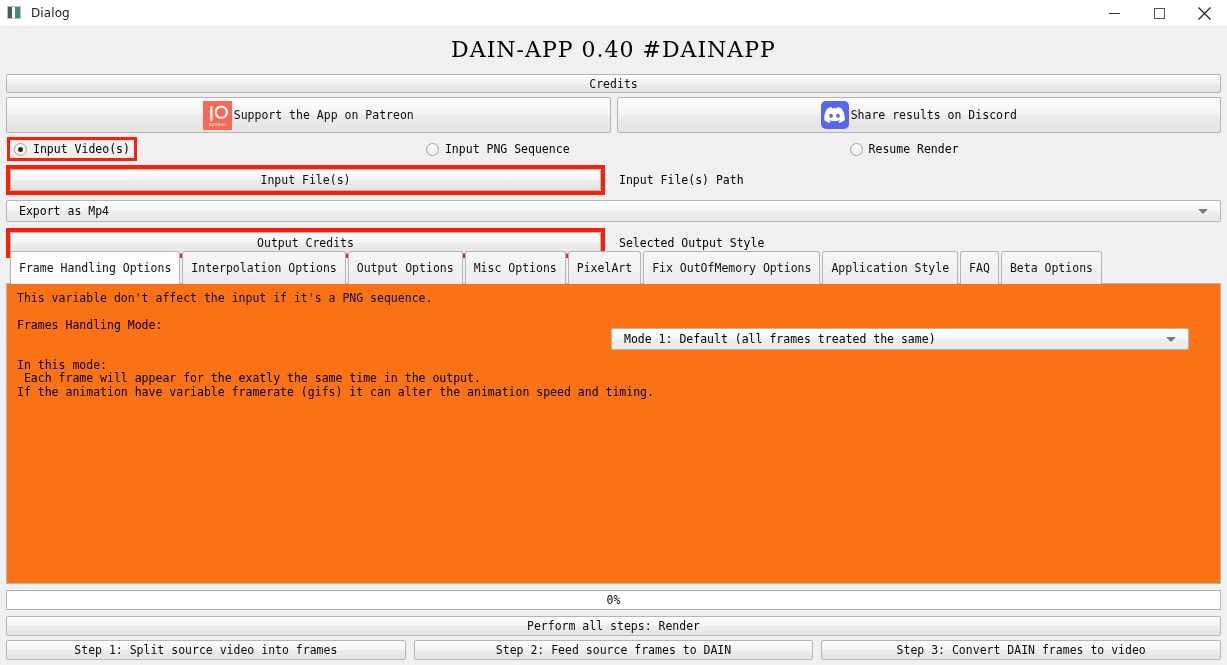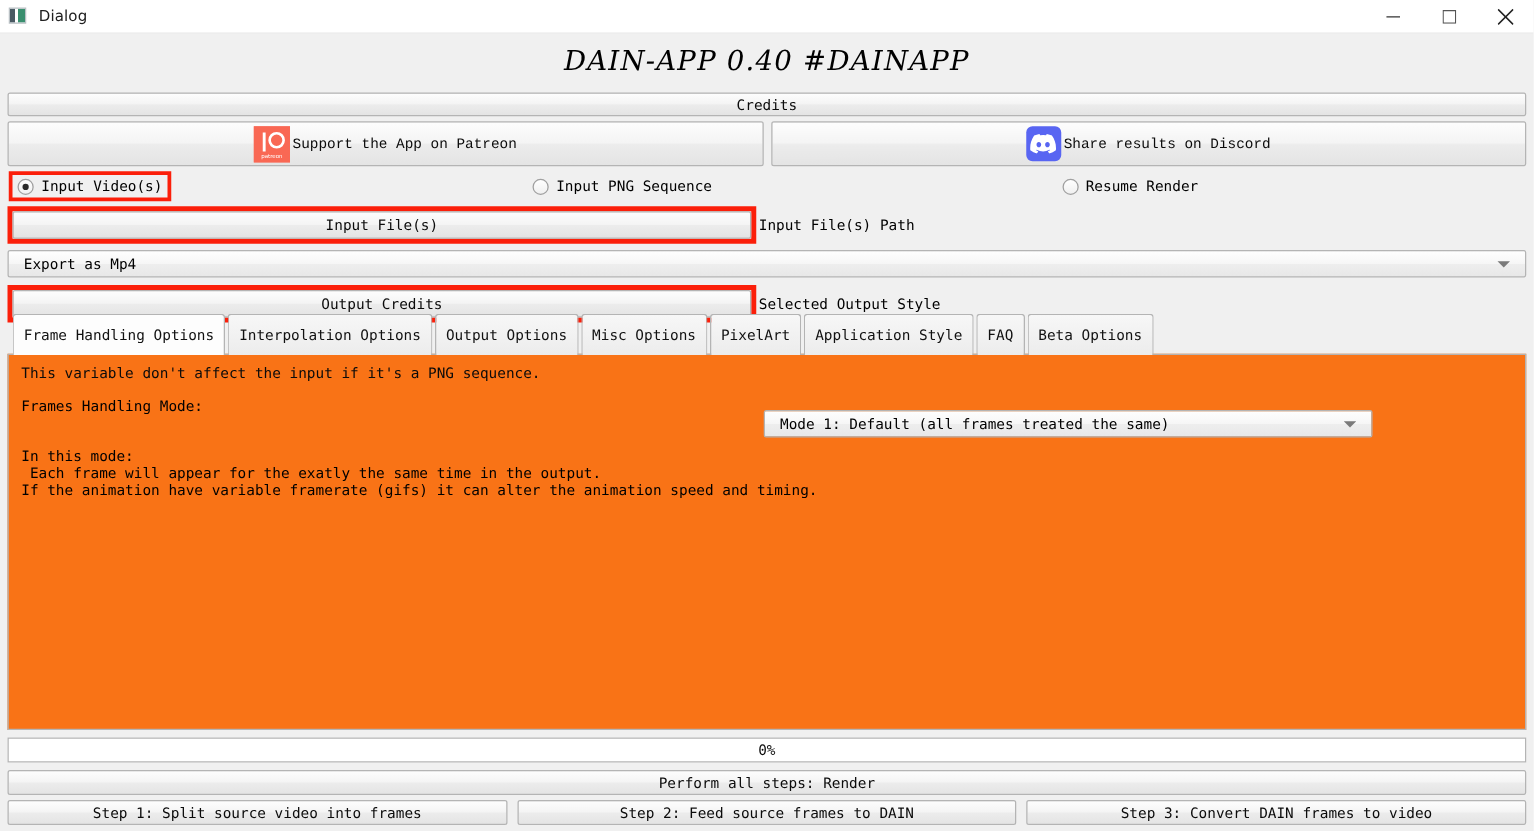--- a/index.html
+++ b/index.html
@@ -71,21 +71,20 @@
   }
 
   .apptitle {
     text-align: center;
     font-family: "DejaVu Serif", "Liberation Serif", serif;
     font-size: 22px;
     letter-spacing: 1px;
     color: #000;
     padding: 10px 0 12px 0;
     background: #f0f0f0;
-    font-style: italic;
   }
 
   
   .btn {
     background: linear-gradient(180deg,#fdfdfd 0%, #f4f4f4 48%, #ececec 52%, #e4e4e4 100%);
     border: 1px solid #b4b4b4;
     border-radius: 2px;
     box-sizing: border-box;
     display: flex;
     align-items: center;
@@ -107,21 +106,21 @@
     height: 36px;
     flex: 1 1 0;
     position: relative;
     justify-content: center;
   }
   .social .inner {
     display: flex;
     align-items: center;
     justify-content: center;
   }
-  .social .lbl { padding-left: 2px; font-family: Liberation Mono, monospace; }
+  .social .lbl { padding-left: 2px; }
 
   .patreon-icon {
     width: 29px; height: 29px;
     background: #f96854;
     background: #f96854;
     position: relative;
     flex: none;
     display: block;
   }
   .discord-icon {
@@ -184,21 +183,21 @@
     margin-left: 4px;
   }
   .file-btn-wrap {
     border: 4px solid #fb1f0a;
     padding: 0;
     box-sizing: border-box;
     display: inline-block;
     line-height: 0;
   }
   .file-label {
-    padding-left: 2px;
+    padding-left: 14px;
     font-size: 11.5px;
     white-space: nowrap;
   }
 
   .combo {
     height: 22px;
     width: 100%;
     background: linear-gradient(180deg,#fefefe 0%, #f6f6f6 50%, #eeeeee 51%, #e8e8e8 100%);
     border: 1px solid #b4b4b4;
     border-radius: 2px;
@@ -272,21 +271,21 @@
   .mode-label {
     position: absolute;
     left: 10px;
     top: 34px;
     font-size: 11.5px;
   }
   .mode-combo {
     position: absolute;
     left: 604px;
     top: 44px;
-    width: 487px;
+    width: 578px;
     height: 22px;
   }
   .tabtext2 {
     position: absolute;
     left: 10px;
     top: 75px;
     font-size: 11.5px;
     line-height: 13.4px;
     white-space: pre;
   }
@@ -415,20 +414,21 @@
       </div>
       <div class="file-label">Selected Output Style</div>
     </div>
 
     <div class="tabbar">
       <div class="tab active">Frame Handling Options</div>
       <div class="tab">Interpolation Options</div>
       <div class="tab">Output Options</div>
       <div class="tab">Misc Options</div>
       <div class="tab">PixelArt</div>
+      <div class="tab">Fix OutOfMemory Options</div>
       <div class="tab">Application Style</div>
       <div class="tab">FAQ</div>
       <div class="tab">Beta Options</div>
     </div>
 
     <div class="tabpanel">
       <div class="tabtext">This variable don't affect the input if it's a PNG sequence.</div>
       <div class="mode-label">Frames Handling Mode:</div>
       <div class="combo mode-combo">
         <span class="txt">Mode 1: Default (all frames treated the same)</span>

